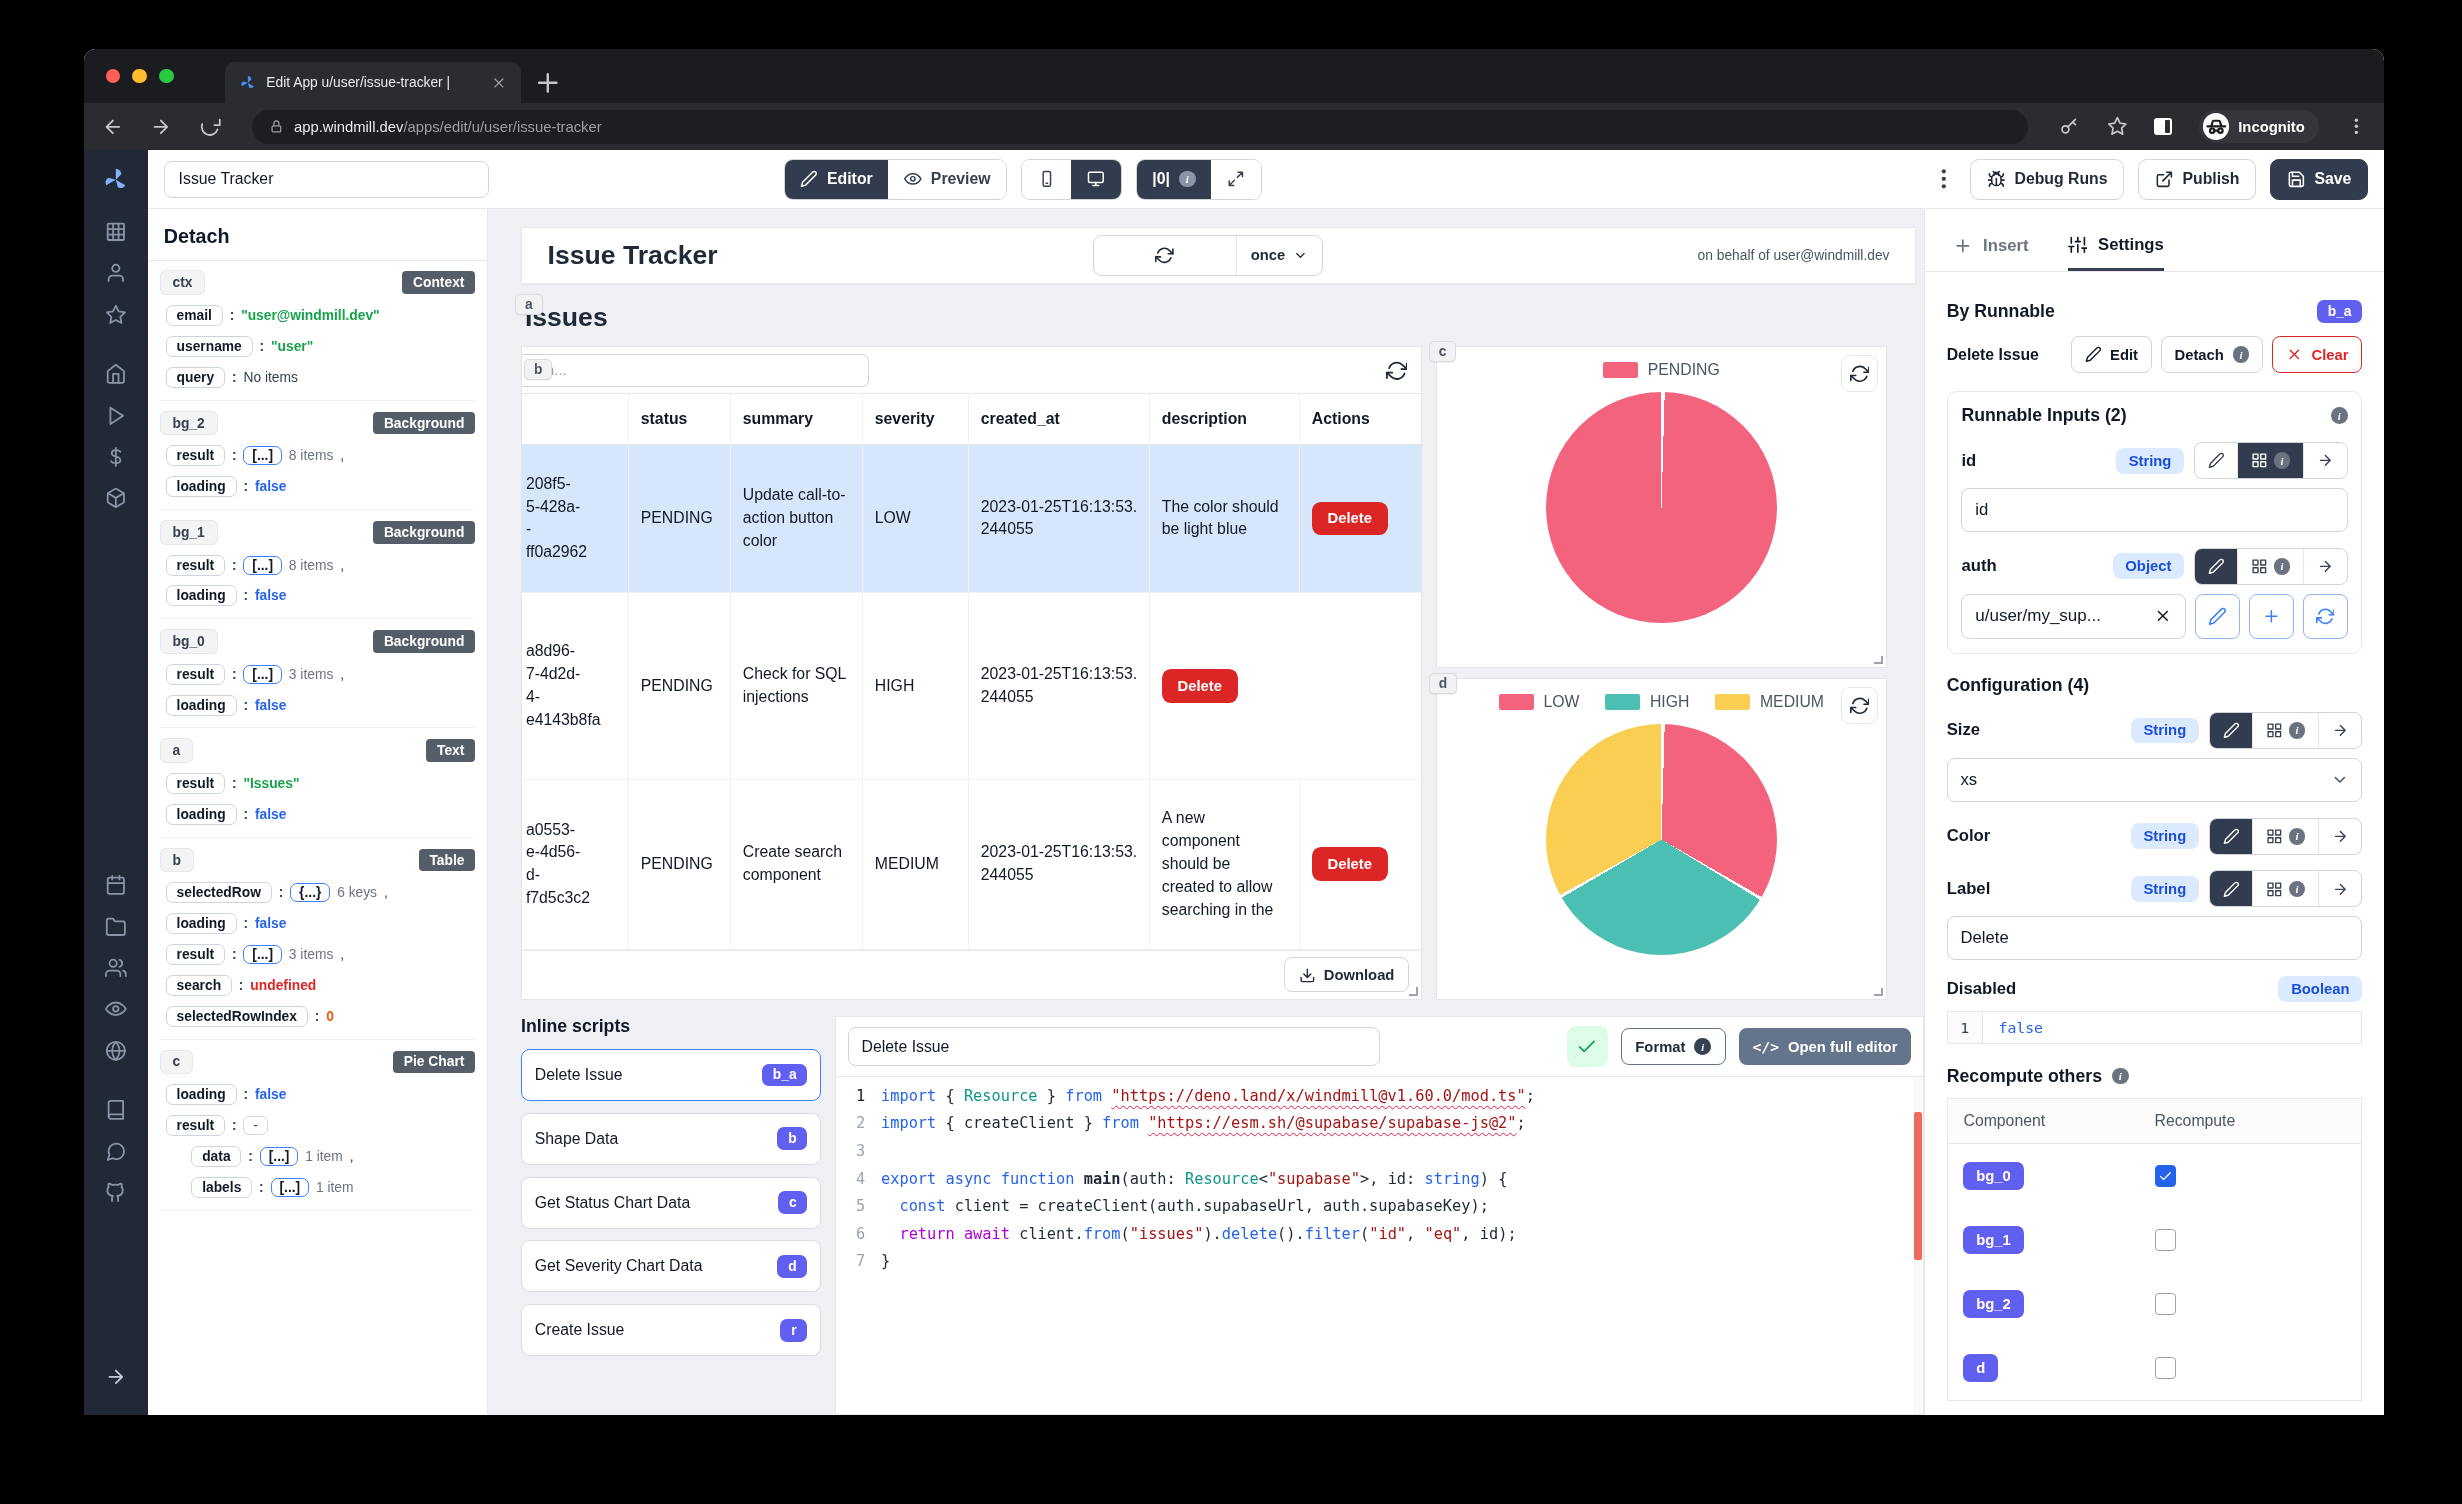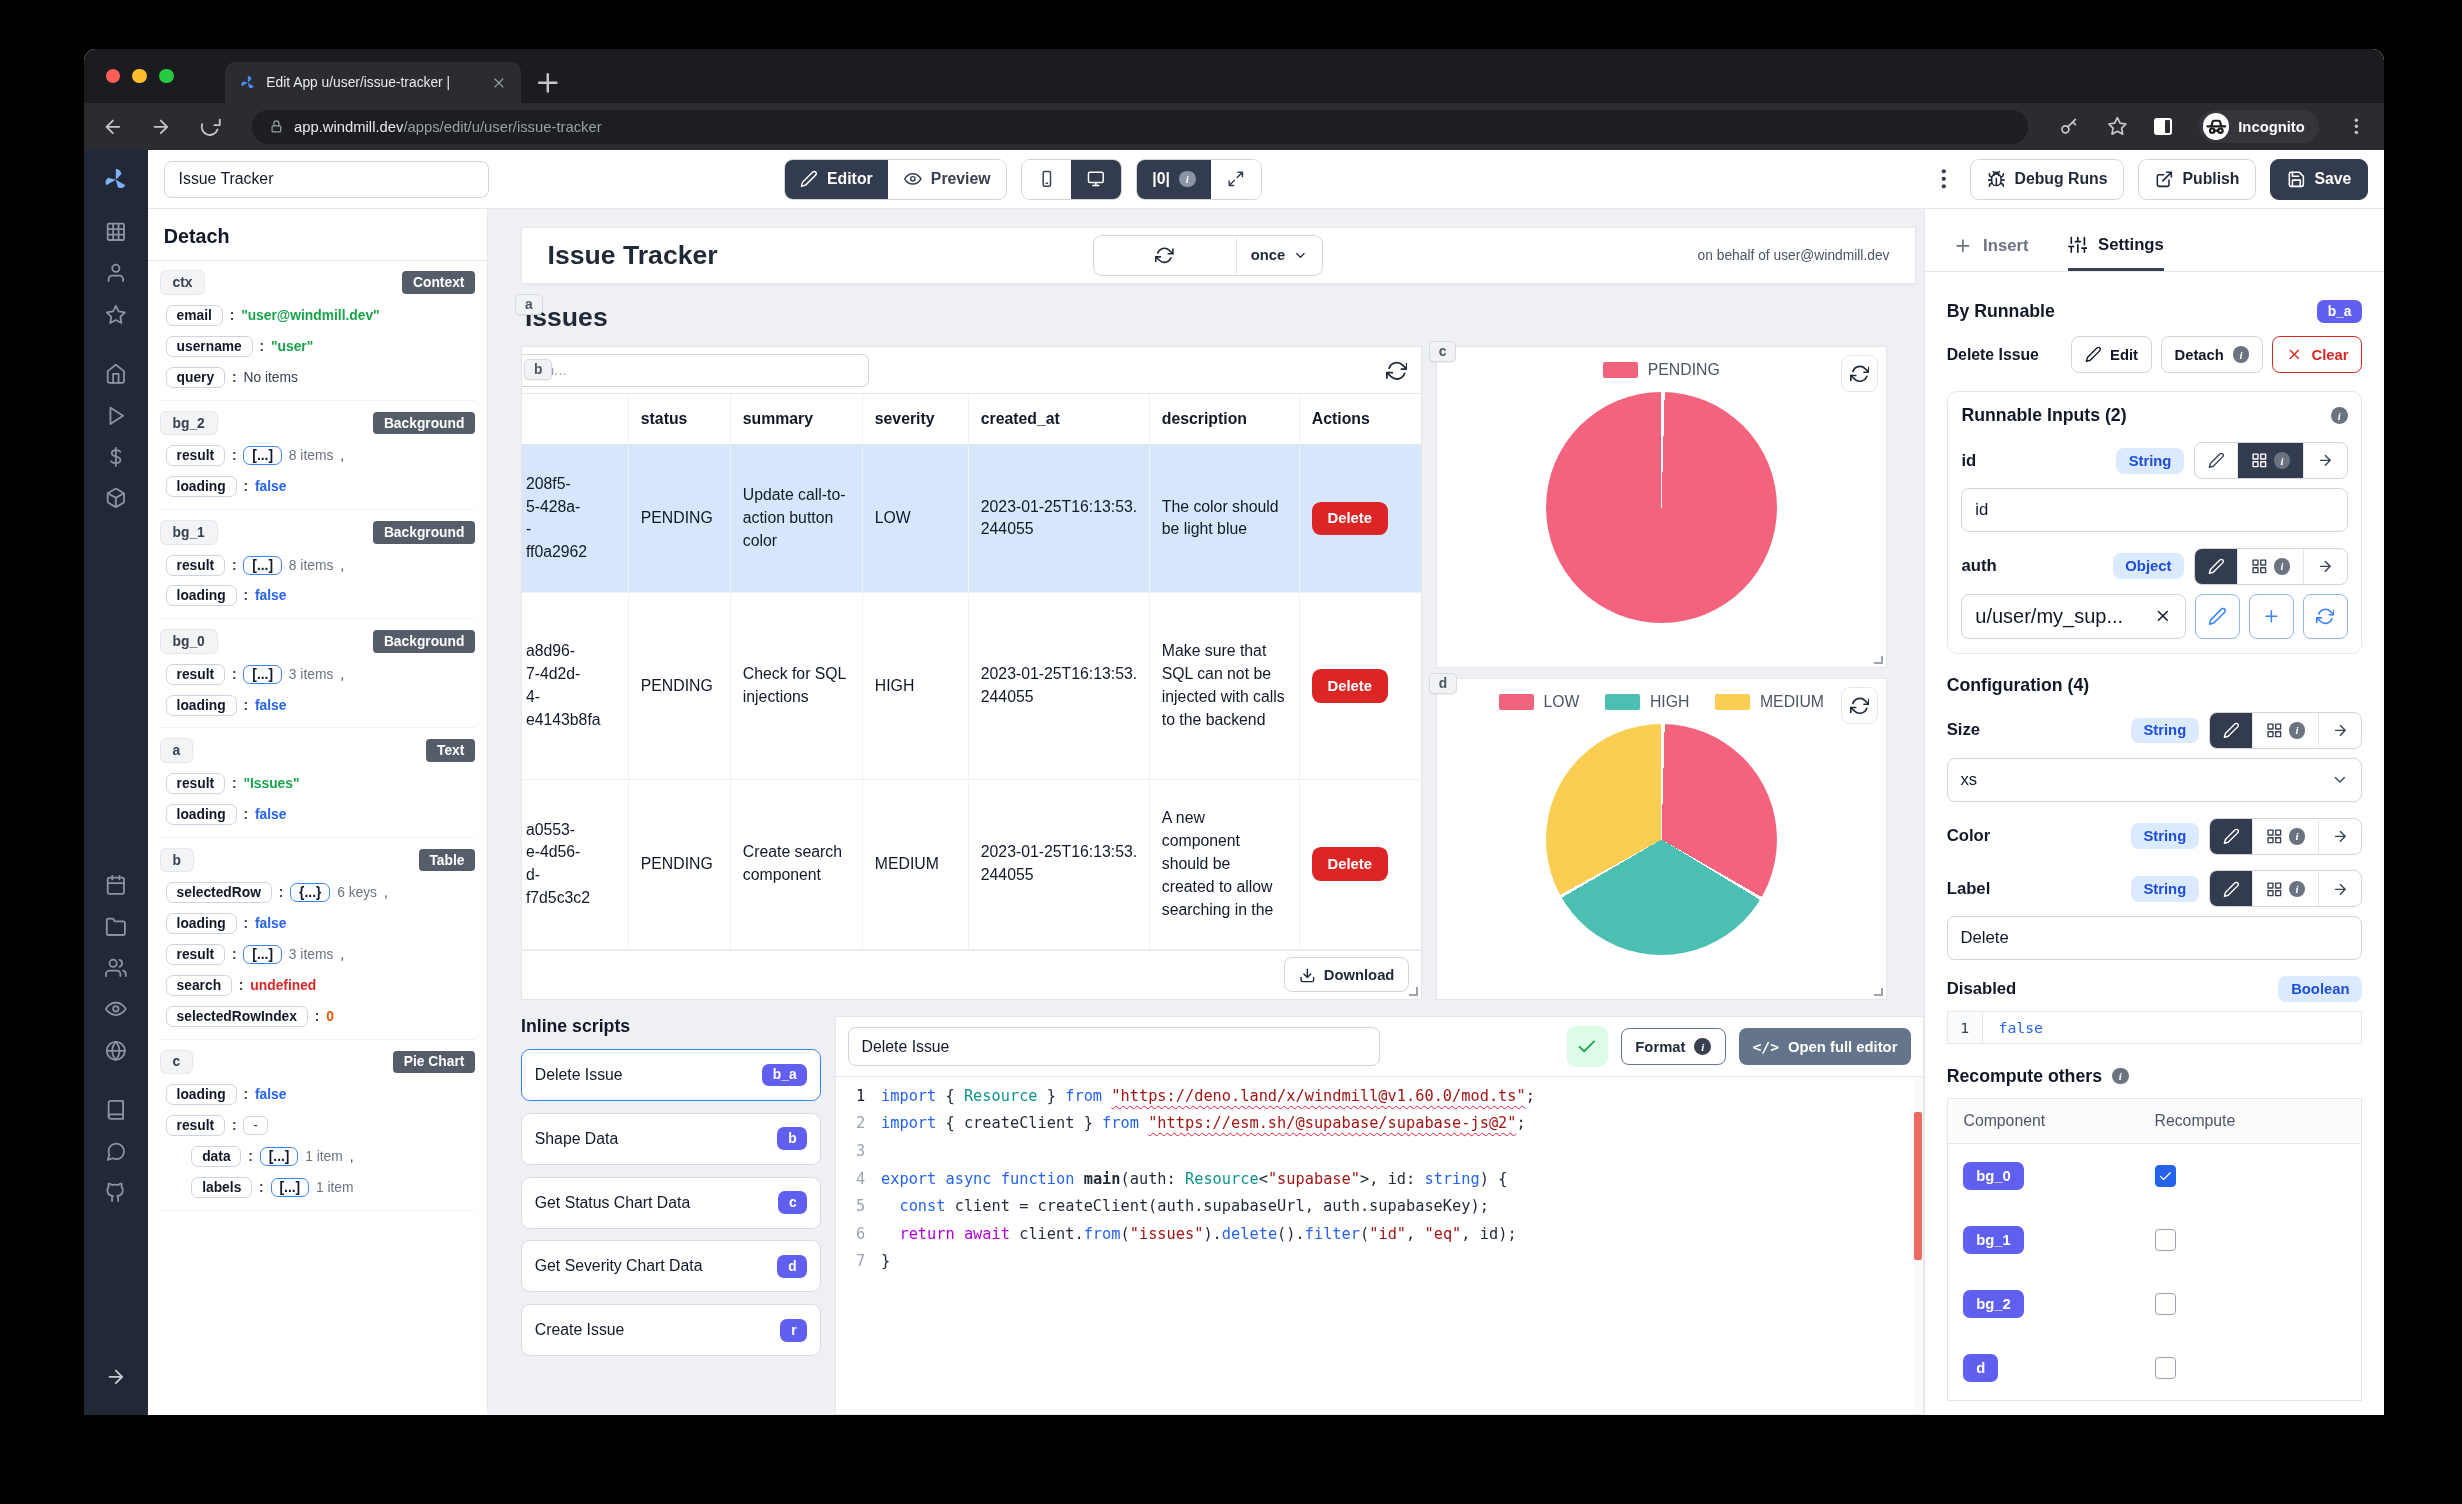--- a/index.html
+++ b/index.html
@@ -168,21 +168,21 @@
   .type-badge{background:#dbeafe;color:#1d4ed8;font-weight:700;font-size:14.8px;padding:4.9px 12.8px;border-radius:7.9px;margin-left:auto;margin-right:9.9px;}
   .seg3{display:flex;border:1px solid var(--border);border-radius:7.9px;overflow:hidden;height:37px;background:#fff;}
   .s3{display:flex;align-items:center;justify-content:center;gap:5.9px;padding:0 12.8px;color:#374151;}
   .s3 + .s3{border-left:1px solid var(--border-lt);}
   .s3 .i{width:16.7px;height:16.7px;}
   .s3.on{background:var(--dark);color:#fff;}
   .f-input{margin-top:8.9px;width:100%;height:44px;border:1px solid var(--border);border-radius:7.9px;padding:0 12.8px;font-size:16.7px;color:var(--ink);font-family:inherit;background:#fff;}
   .f-select{margin-top:8.9px;height:44px;border:1px solid var(--border);border-radius:7.9px;padding:0 12.8px;font-size:16.7px;color:var(--ink);display:flex;align-items:center;justify-content:space-between;background:#fff;}
   .f-select .i{width:17.7px;height:17.7px;color:#4b5563;}
   .auth-row{display:flex;gap:8.9px;margin-top:8.9px;}
-  .val-box{flex:1;height:45px;border:1px solid var(--border);border-radius:7.9px;display:flex;align-items:center;padding:0 12.8px;font-size:20px;color:var(--ink);}
+  .val-box{flex:1;height:45px;border:1px solid var(--border);border-radius:7.9px;display:flex;align-items:center;padding:0 12.8px;font-size:17px;color:var(--ink);}
   .val-box .i{margin-left:auto;width:17.7px;height:17.7px;color:var(--ink);}
   .sqbtn{width:45px;height:45px;border:1.5px solid #8fb4ee;border-radius:7.9px;display:flex;align-items:center;justify-content:center;color:#3b82f6;background:#fff;flex:none;}
   .sqbtn .i{width:18.7px;height:18.7px;}
   .config{margin-top:21.7px;}
   .bool-box{margin-top:8.9px;border:1px solid var(--border-lt);display:flex;align-items:center;height:33px;font-family:"DejaVu Sans Mono",monospace;font-size:14.8px;}
   .bool-gut{width:35px;text-align:center;color:#374151;background:#fafbfc;border-right:1px solid var(--border-lt);align-self:stretch;display:flex;align-items:center;justify-content:center;}
   .bool-val{color:#2563eb;padding-left:15.8px;}
   .recompute{margin-top:21.7px;}
   .rec-head{display:flex;align-items:center;gap:9.9px;}
   .rc-table{border:1px solid var(--border-lt);margin-top:11.8px;}
@@ -733,21 +733,20 @@
                       <div class="td">
                         <span>a8d96-</span>
                         <span>7-4d2d-</span>
                         <span>4-</span>
                         <span>e4143b8fa</span>
                       </div>
                       <div class="td">PENDING</div>
                       <div class="td">Check for SQL injections</div>
                       <div class="td">HIGH</div>
                       <div class="td dt">2023-01-25T16:13:53.244055</div>
-                      <div class="td">Make sure that SQL can not be injected with calls to the backend</div>
                       <div class="td">
                         <button class="del-btn">Delete</button>
                       </div>
                     </div>
                     <div class="tgrid trow" style="flex: 1 1 0%;">
                       <div class="td">
                         <span>a0553-</span>
                         <span>e-4d56-</span>
                         <span>d-</span>
                         <span>f7d5c3c2</span>

